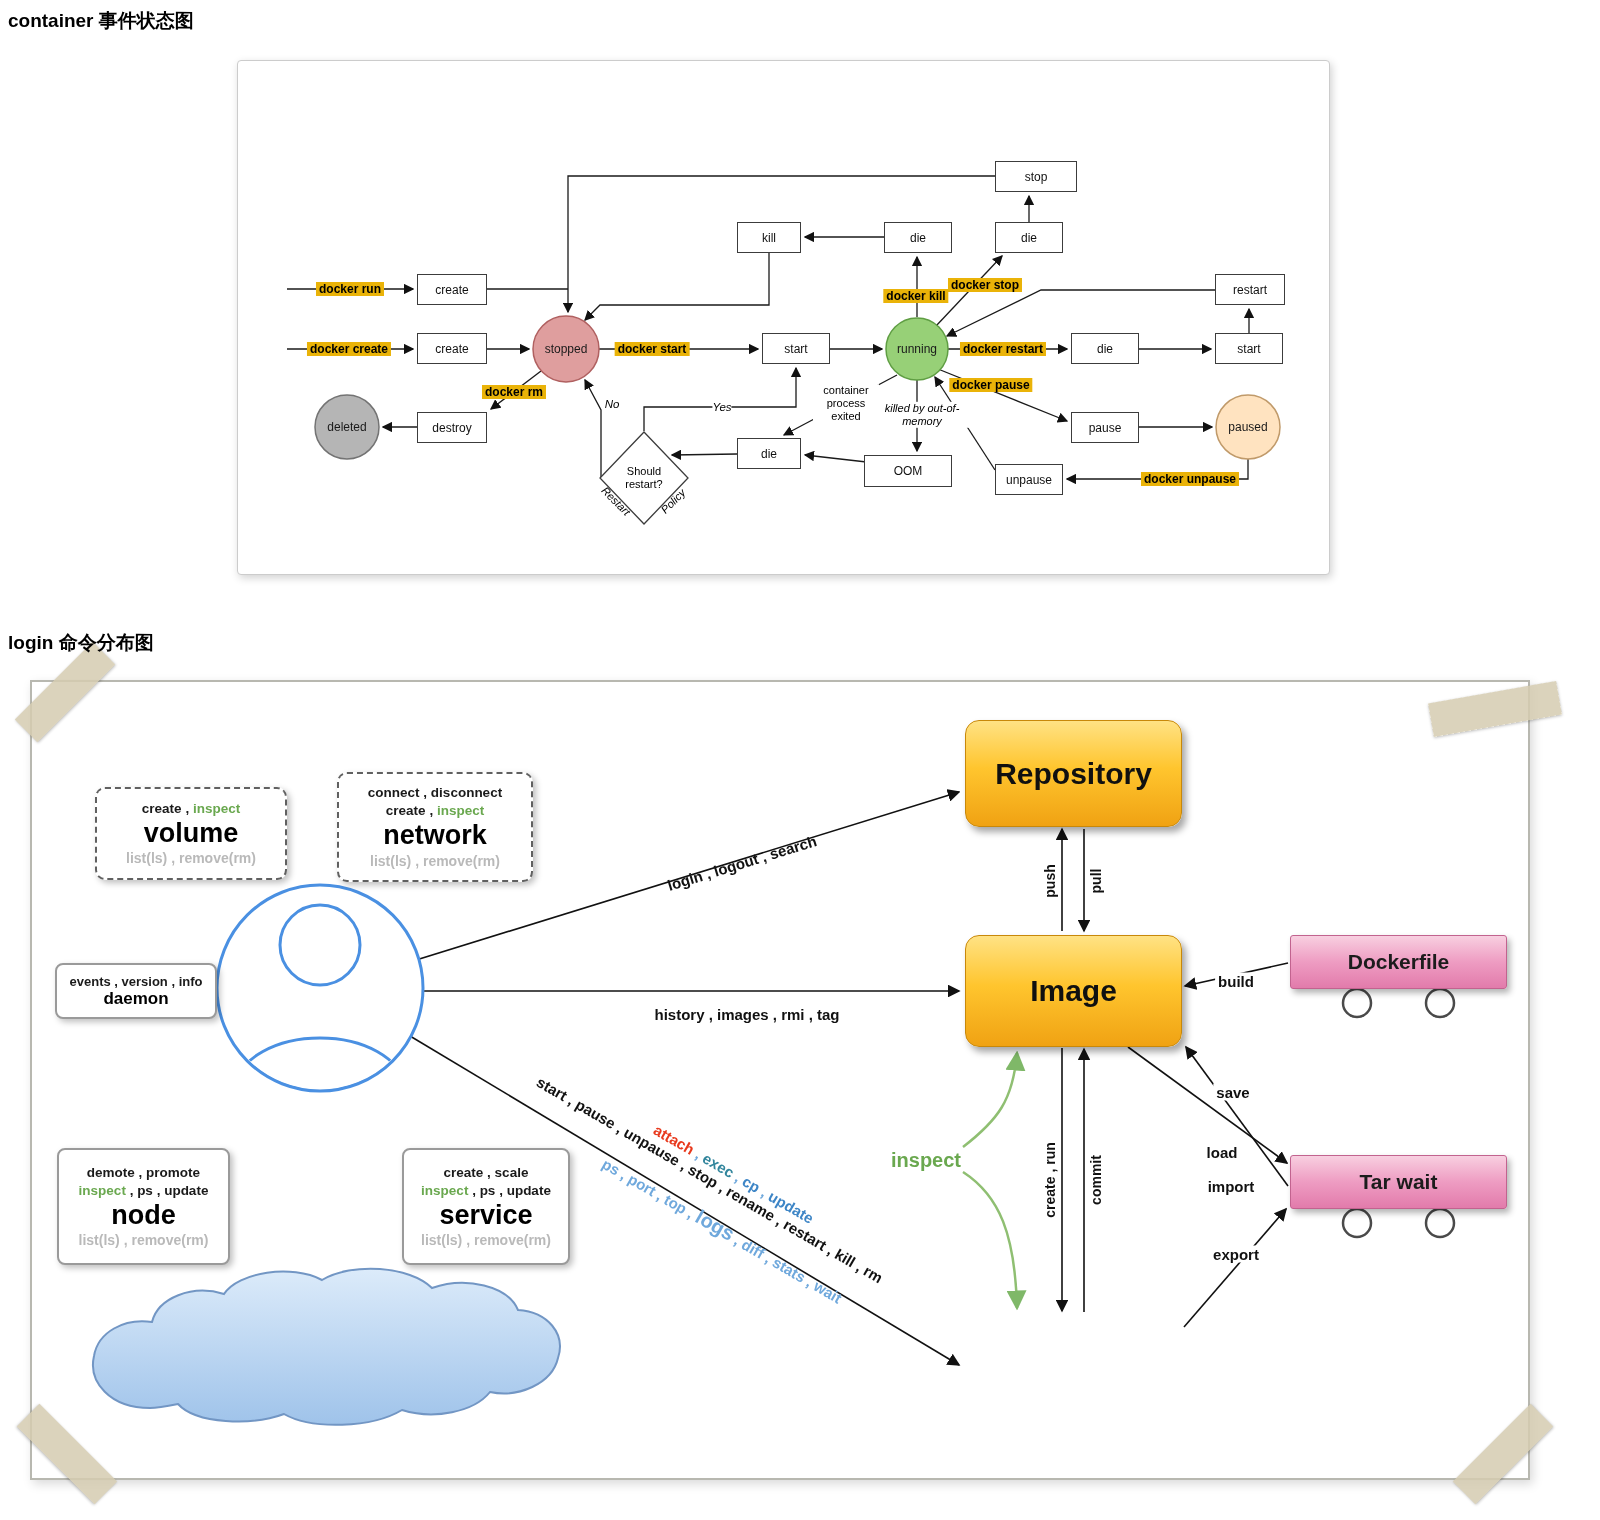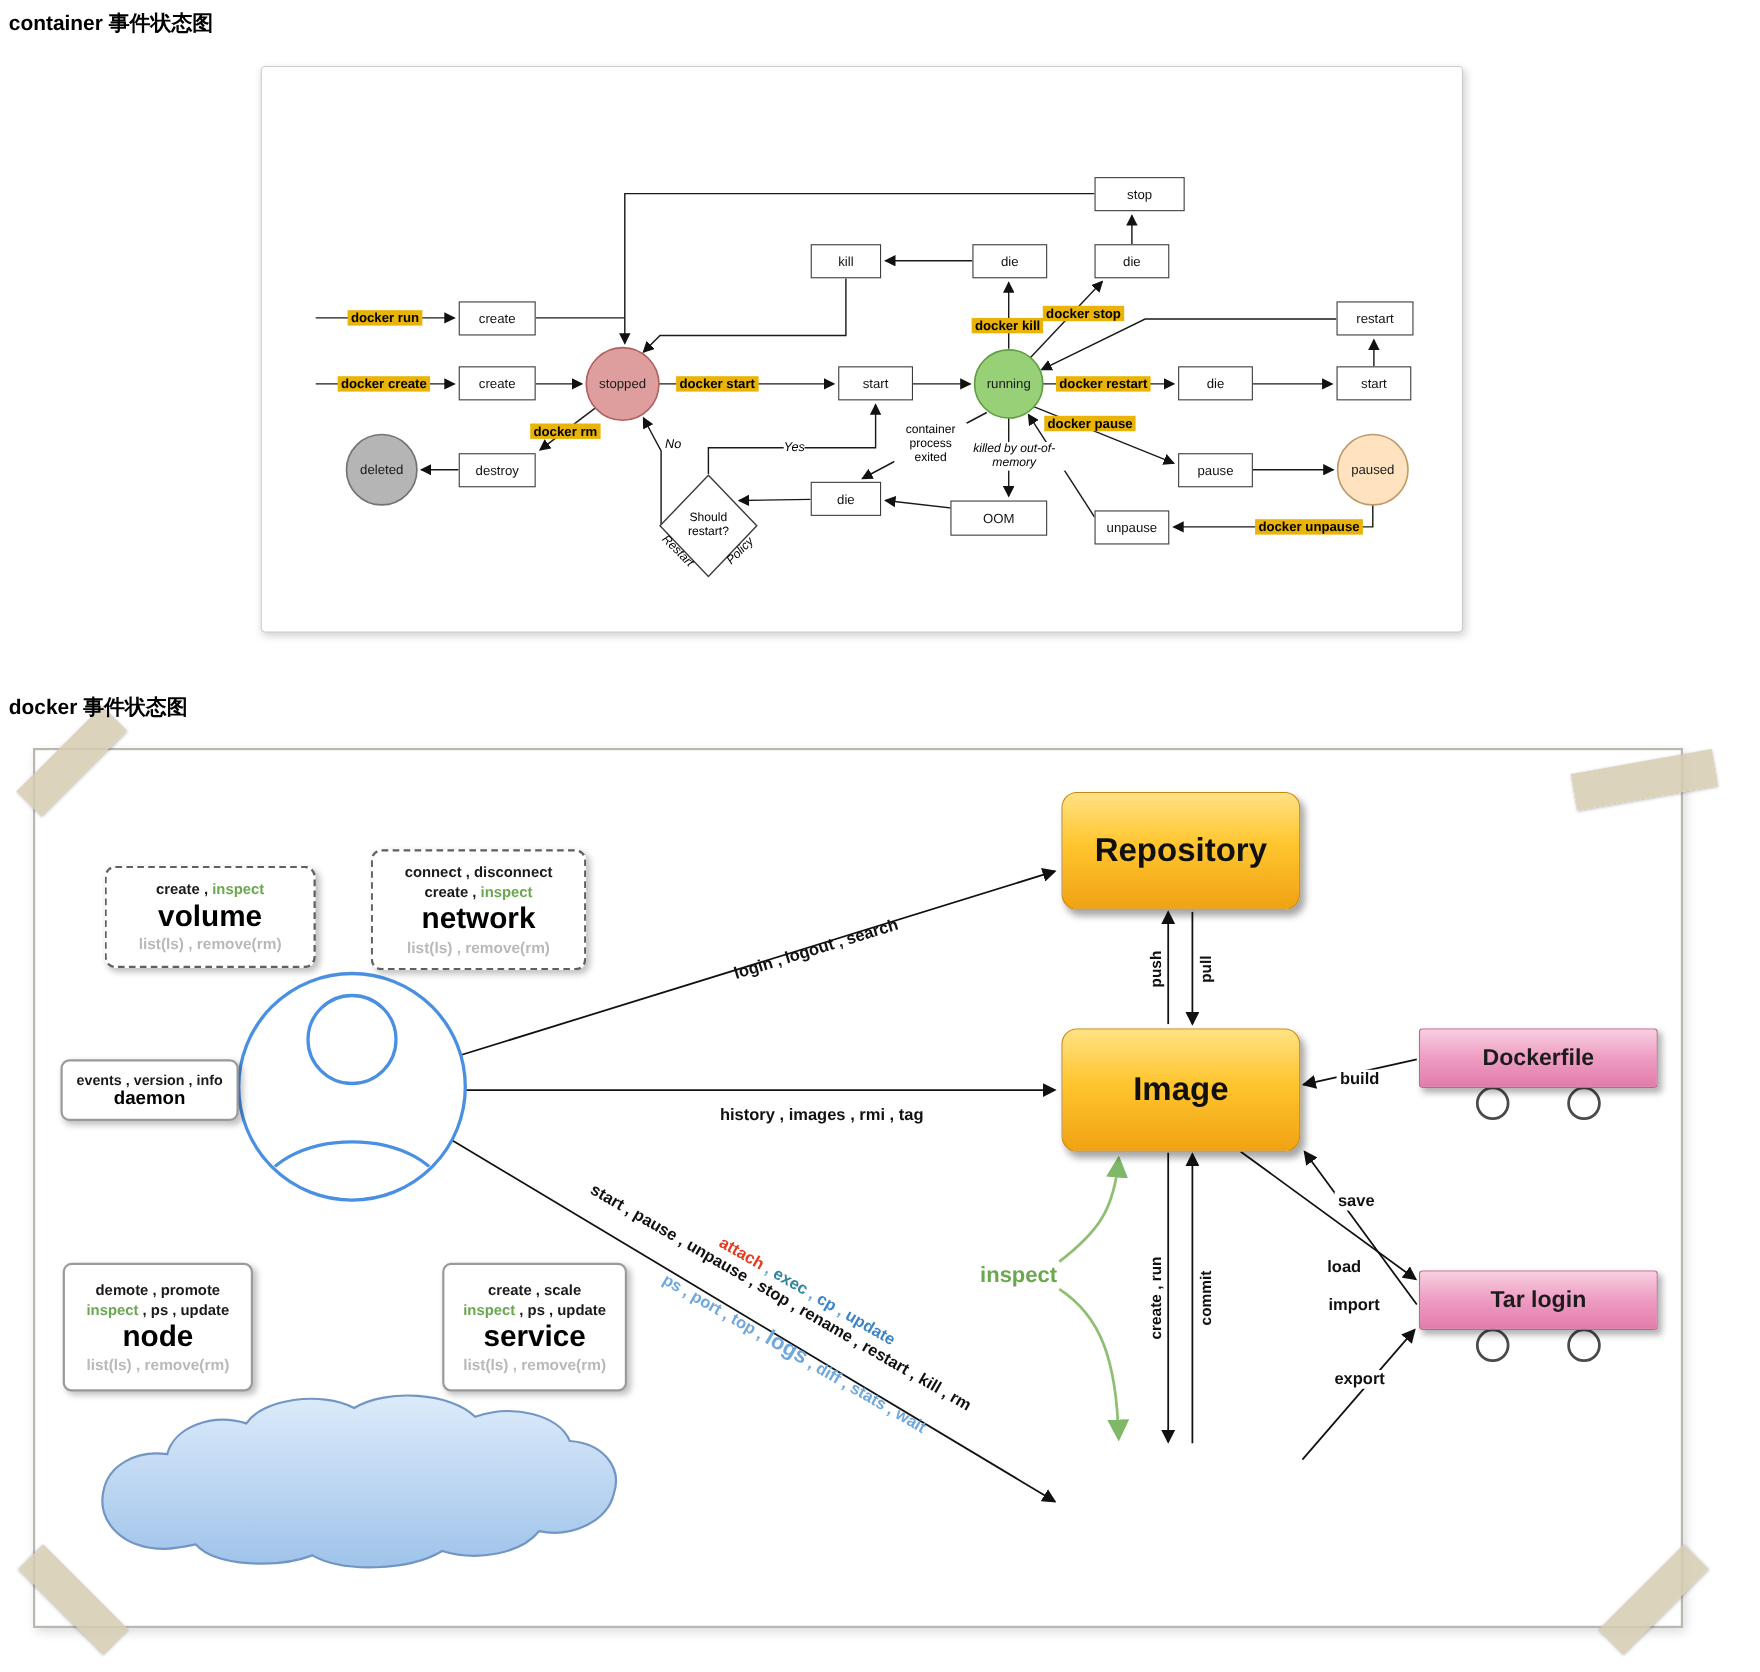--- a/index.html
+++ b/index.html
@@ -50,21 +50,21 @@
   .cloudtxt{position:absolute;z-index:2;font-size:46px;font-weight:bold;color:#0a0a0a;white-space:nowrap}
   .insp{position:absolute;z-index:2;font-size:20px;font-weight:bold;color:#6aa84f;white-space:nowrap}
   .tape{position:absolute;z-index:3;background:rgba(213,203,176,.85);box-shadow:0 1px 3px rgba(0,0,0,.25)}
 </style>
 </head>
 <body>
 
 <div class="canvas">
 
   <div class="title" style="left:8px;top:8px">container 事件状态图</div>
-  <div class="title" style="left:8px;top:630px">docker 事件状态图</div>
+  <div class="title" style="left:8px;top:630px">login 命令分布图</div>
 
   <div class="panel p1"></div>
   <div class="panel p2"></div>
 
   <svg class="overlay" width="1600" height="1520" viewBox="0 0 1600 1520">
     <defs>
       <marker id="ar" markerWidth="8" markerHeight="8" refX="7" refY="4" orient="auto">
         <path d="M0,0 L8,4 L0,8 Z" fill="#111"></path>
       </marker>
       <marker id="arg" markerWidth="8" markerHeight="8" refX="7" refY="4" orient="auto">
@@ -230,21 +230,21 @@
     <div class="grow">create , scale</div>
     <div class="grow"><span class="green">inspect</span><span> , ps , update</span></div>
     <div class="gtitle">service</div>
     <div class="gfooter">list(ls) , remove(rm)</div>
   </div>
 
 
   <div class="onode" style="left:965px;top:720px;width:215px;height:105px">Repository</div>
   <div class="onode" style="left:965px;top:935px;width:215px;height:110px">Image</div>
   <div class="pnode" style="left:1290px;top:935px;width:215px;height:52px">Dockerfile</div>
-  <div class="pnode" style="left:1290px;top:1155px;width:215px;height:52px">Tar login</div>
+  <div class="pnode" style="left:1290px;top:1155px;width:215px;height:52px">Tar wait</div>
 
   <div class="lbl2 rotlogin" style="left:742px;top:863px">login , logout , search</div>
   <div class="lbl2 ctr" style="left:747px;top:1014px">history , images , rmi , tag</div>
   <div class="lbl2 rot90" style="left:1050px;top:881px;font-size:14px">push</div>
   <div class="lbl2 rot90" style="left:1096px;top:881px;font-size:14px">pull</div>
   <div class="lbl2 rot90" style="left:1050px;top:1180px;font-size:14px">create , run</div>
   <div class="lbl2 rot90" style="left:1096px;top:1180px;font-size:14px">commit</div>
   <div class="lbl2 ctr bgw" style="left:1236px;top:981px">build</div>
   <div class="lbl2 ctr bgw" style="left:1233px;top:1092px">save</div>
   <div class="lbl2 ctr bgw" style="left:1222px;top:1152px">load</div>

